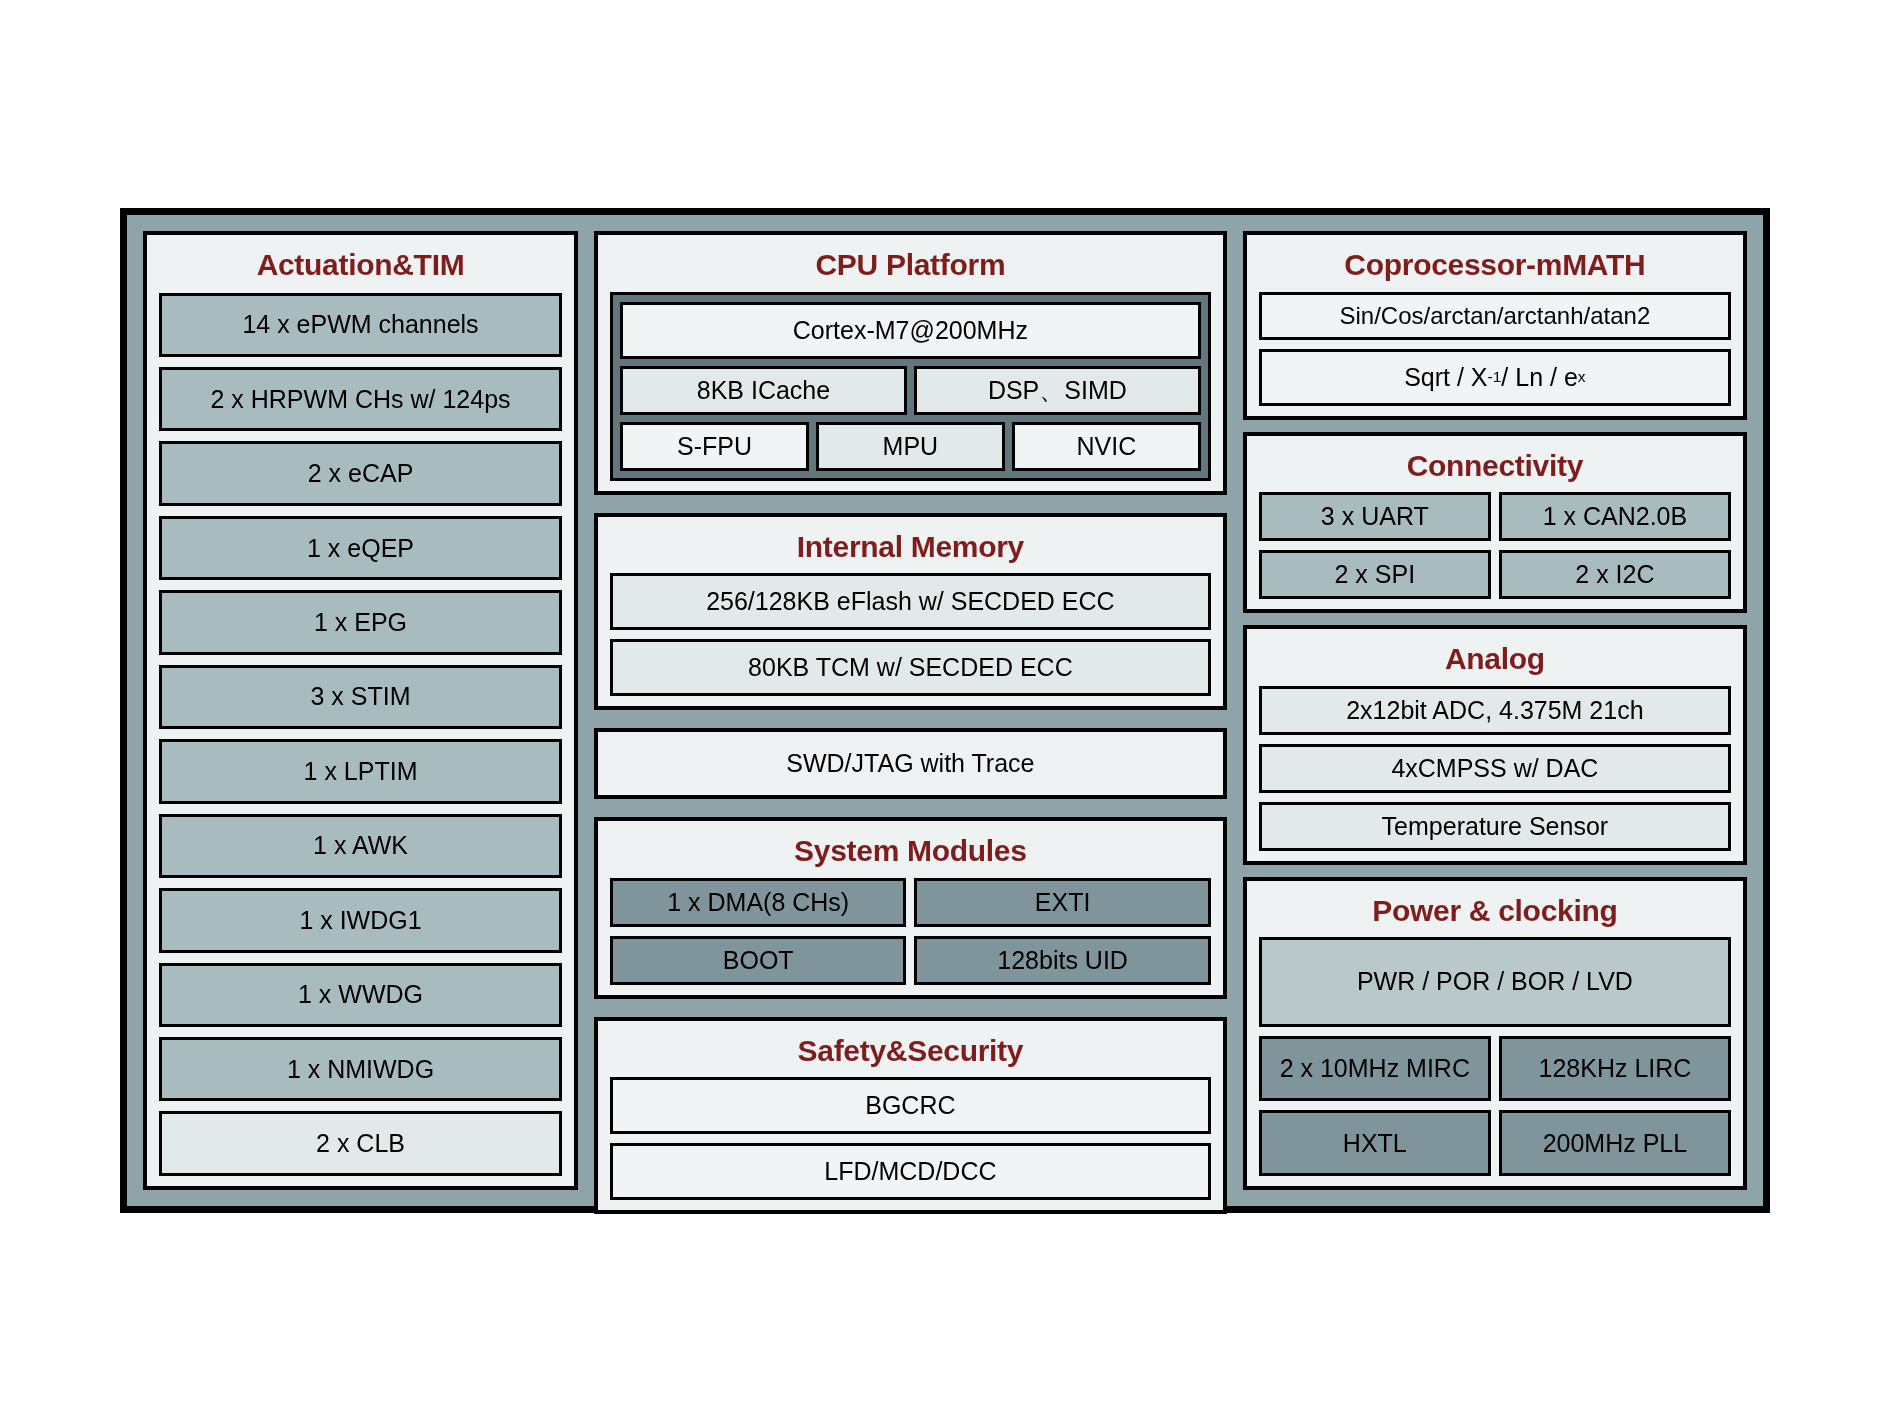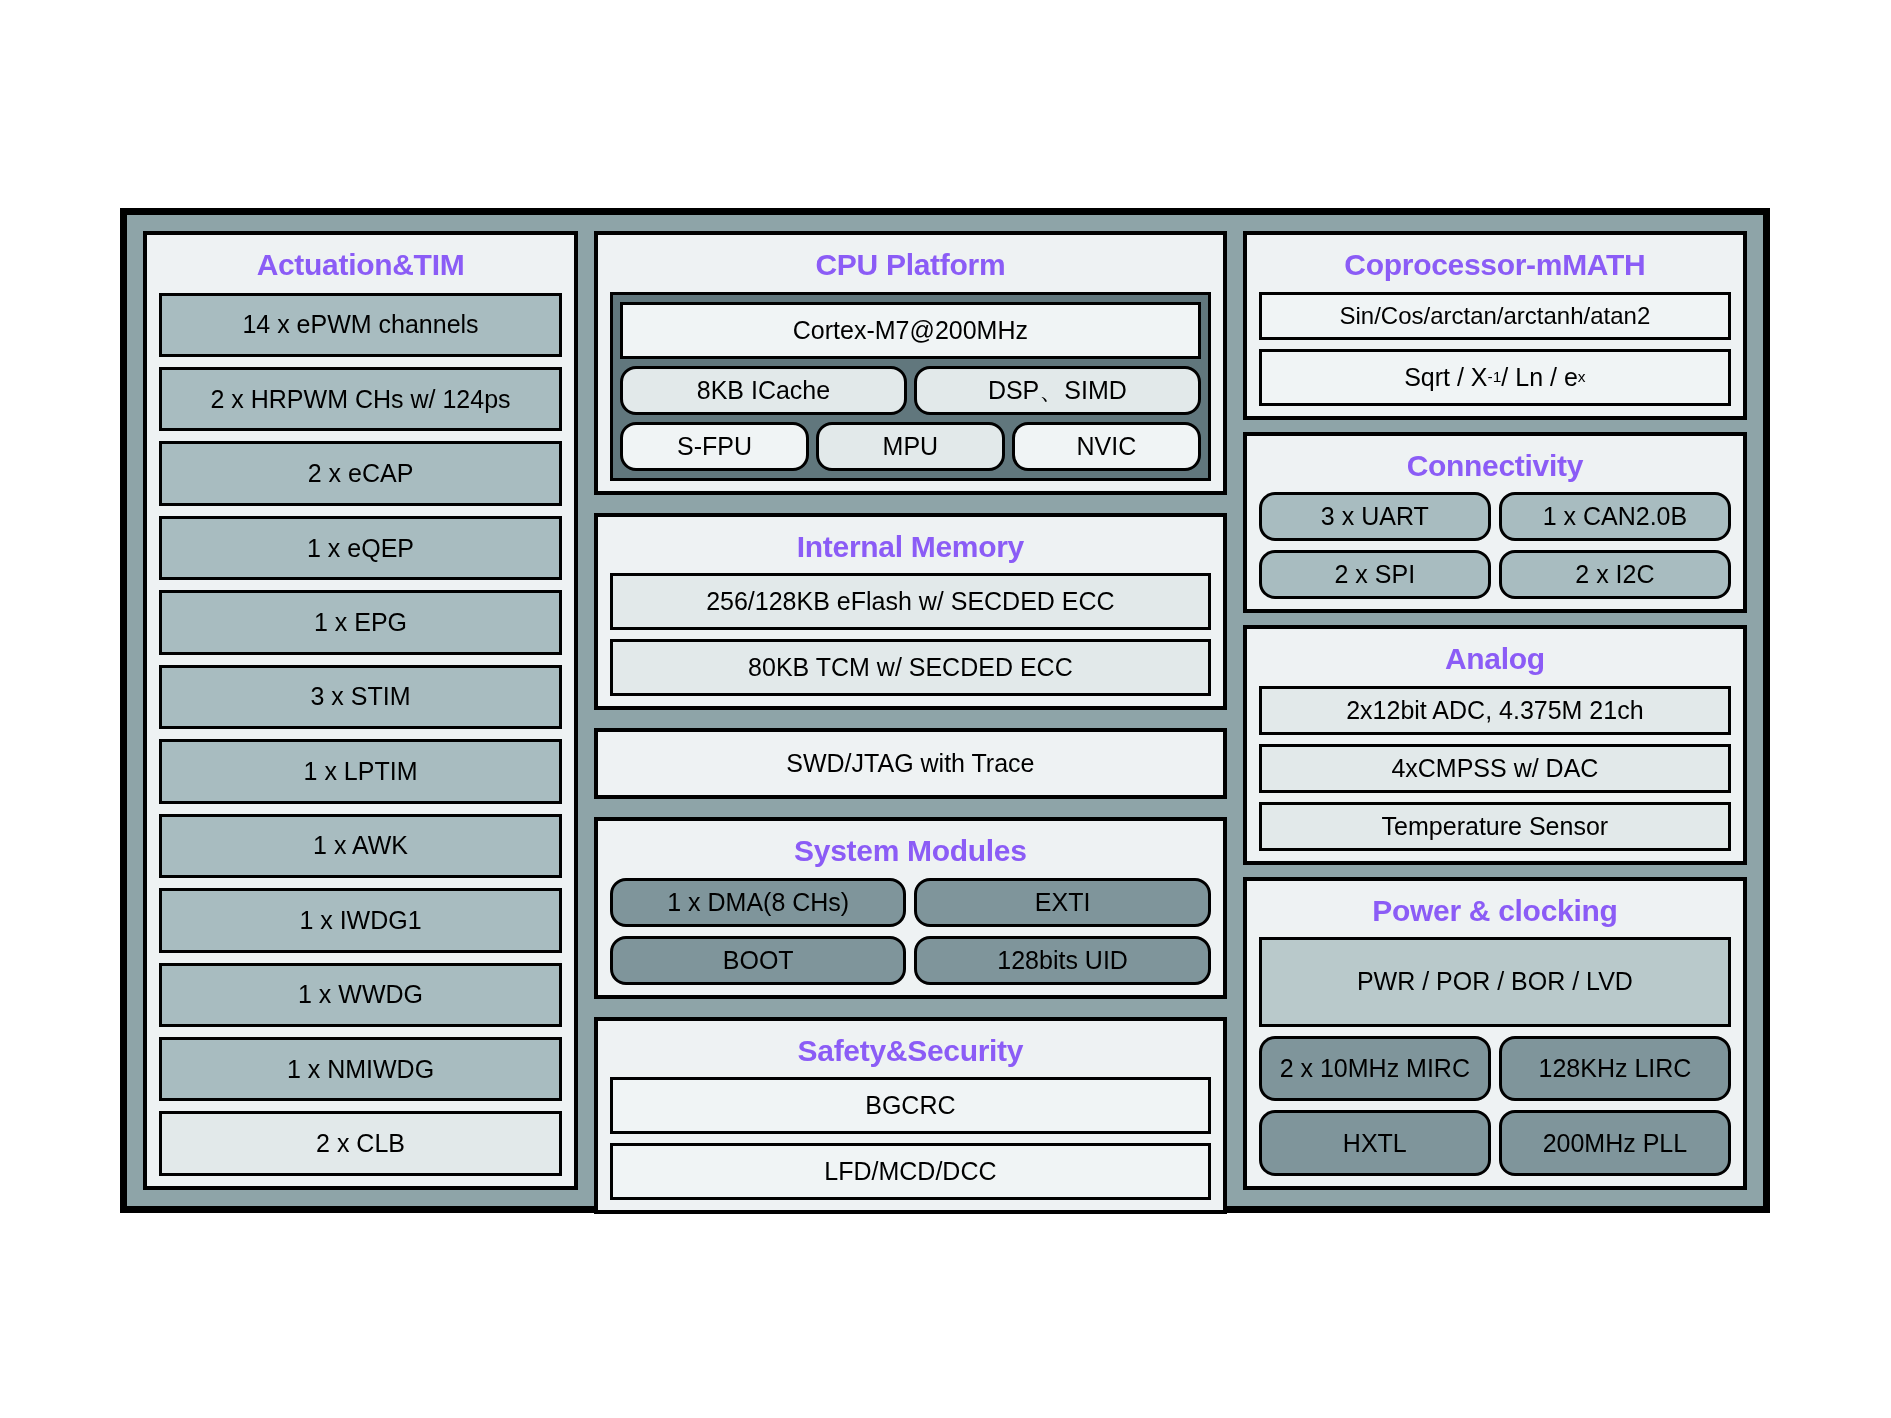--- a/index.html
+++ b/index.html
@@ -48,21 +48,21 @@
     display: flex;
     flex-direction: column;
     gap: 9px;
   }
   .group.flexfill { flex: 1 1 auto; }
 
   .group-title {
     font-weight: bold;
     font-size: 30px;
     text-align: center;
-    color: #8b5cf6;
+    color: #7f1d1d;
     line-height: 1.05;
     padding: 4px 0 2px 0;
     letter-spacing: -0.3px;
   }
 
   
   .blk {
     border: 3px solid #000000;
     box-sizing: border-box;
     text-align: center;
@@ -81,21 +81,21 @@
   .blk.t5 { background: #f0f4f5; }   
 
   .blk.tall  { padding: 13px 6px; }
   .blk.small { font-size: 24px; }
 
   
   .row2 {
     display: flex;
     gap: 8px;
   }
-  .row2 > .blk { flex: 1 1 0; min-width: 0; border-radius: 16px; }
+  .row2 > .blk { flex: 1 1 0; min-width: 0; }
 
   
   .cpu-inner {
     background: #61777d;
     border: 3px solid #000000;
     box-sizing: border-box;
     padding: 7px;
     display: flex;
     flex-direction: column;
     gap: 7px;

